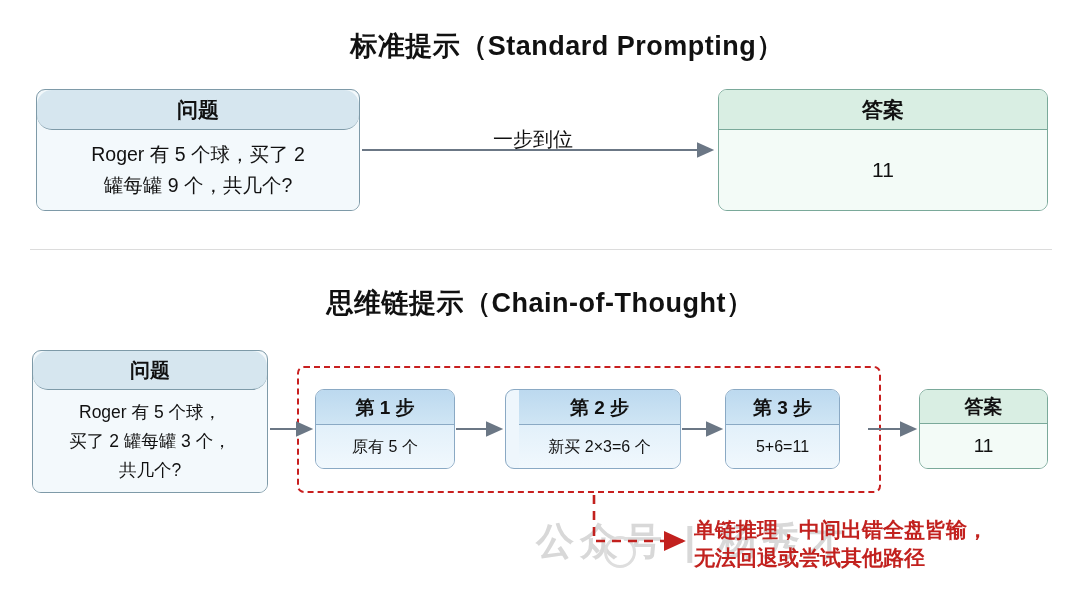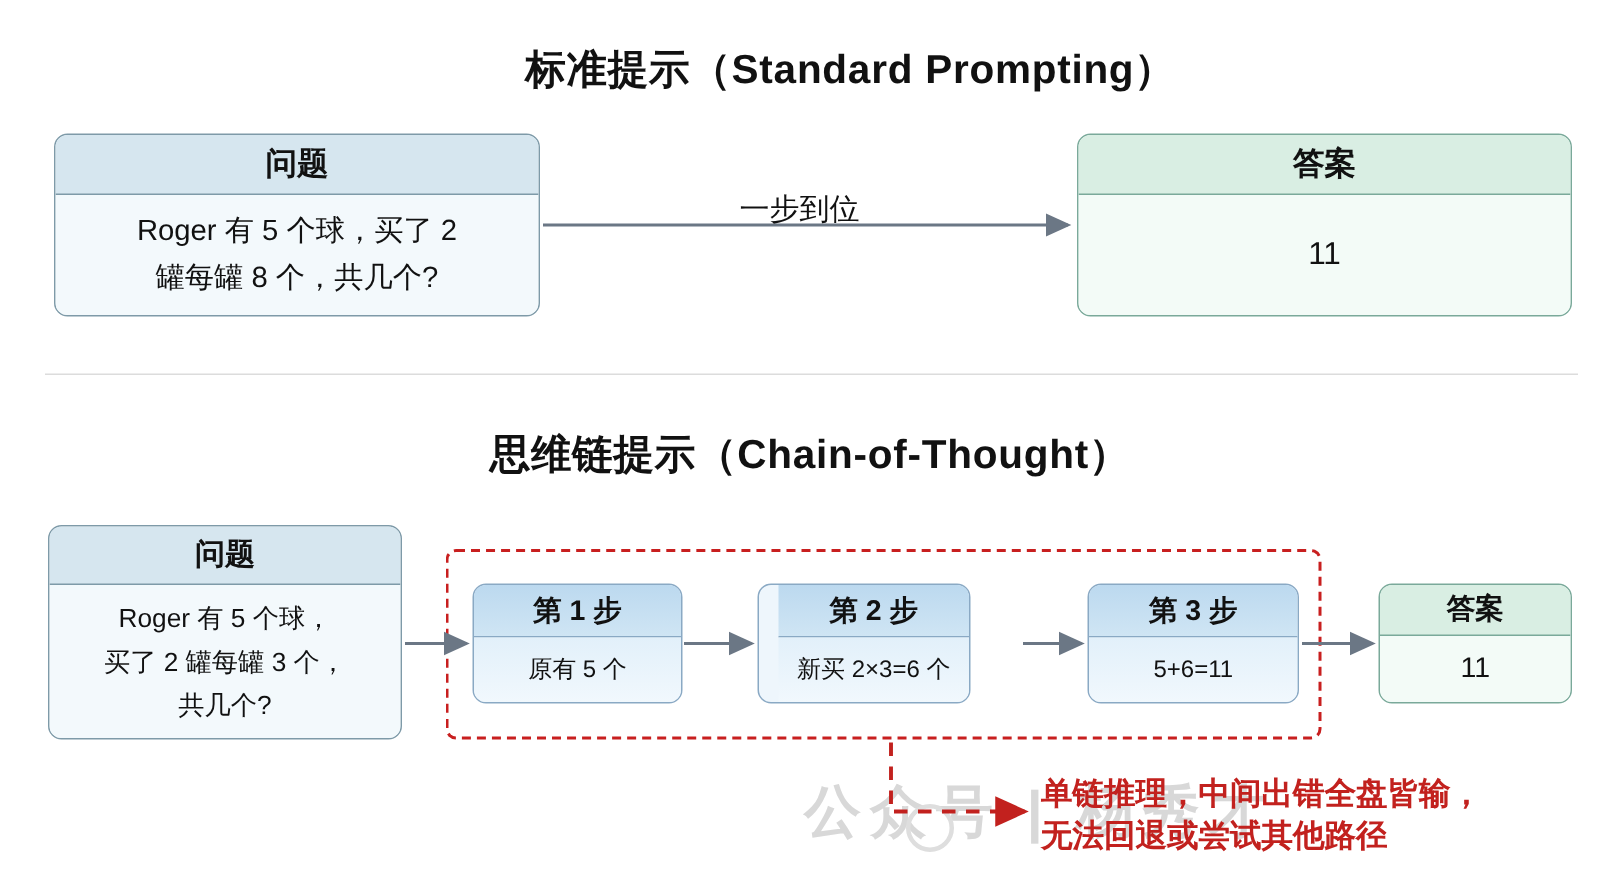--- a/index.html
+++ b/index.html
@@ -83,21 +83,21 @@
     text-align: center;
     color: #111111;
     box-sizing: border-box;
     display: flex;
     align-items: center;
     justify-content: center;
   }
 
   
   .card.blue { border: 1.6px solid #7e9aa8; background: #f2f8fb; }
-  .card.blue .card-head { background: #d6e6ef; border-bottom: 1.4px solid #7e9aa8; }
+  .card.blue .card-head { background: #d6e6ef; border-bottom: 1.4px solid #7e9aa8; border-radius: 15px; }
   .card.blue .card-body { background: #f3f9fc; }
 
   
   .card.green { border: 1.6px solid #7aa99a; background: #f2fbf6; }
   .card.green .card-head { background: #d9eee3; border-bottom: 1.4px solid #7aa99a; }
   .card.green .card-body { background: #f3fbf7; }
 
   
   #q1 { left: 36px; top: 89px; width: 324px; height: 122px; }
   #q1 .card-head { height: 40px; line-height: 40px; font-size: 21px; }
@@ -146,22 +146,22 @@
   .step-box .step-body {
     height: 43px;
     line-height: 43px;
     text-align: center;
     font-size: 16px;
     color: #111111;
     background: linear-gradient(to bottom, #e2f0fa, #f1f8fd);
     box-sizing: border-box;
   }
   #step1 { left: 315px; width: 140px; }
-  #step2 { left: 505px; width: 142px; padding-left: 13px; }
-  #step3 { left: 725px; width: 141px; }
+  #step2 { left: 505px; width: 176px; padding-left: 13px; }
+  #step3 { left: 725px; width: 115px; }
 
   
   #dashed-box {
     position: absolute;
     left: 297px;
     top: 366px;
     width: 584px;
     height: 127px;
     border: 2.6px dashed #c81f1f;
     border-radius: 7px;
@@ -211,21 +211,21 @@
   <div class="watermark">公众号 | 杨秀才</div>
   <div class="watermark-dot"></div>
 
   <div class="section-title" id="title-standard">标准提示（Standard Prompting）</div>
 
   <div class="card blue" id="q1">
     <div class="card-head">问题</div>
     <div class="card-body">
       <div>
         <span>Roger 有 5 个球，买了 2</span>
-        <span>罐每罐 8 个，共几个?</span>
+        <span>罐每罐 9 个，共几个?</span>
       </div>
     </div>
   </div>
 
   <div class="arrow-label" id="label-one-step">一步到位</div>
 
   <div class="card green" id="a1">
     <div class="card-head">答案</div>
     <div class="card-body">11</div>
   </div>

